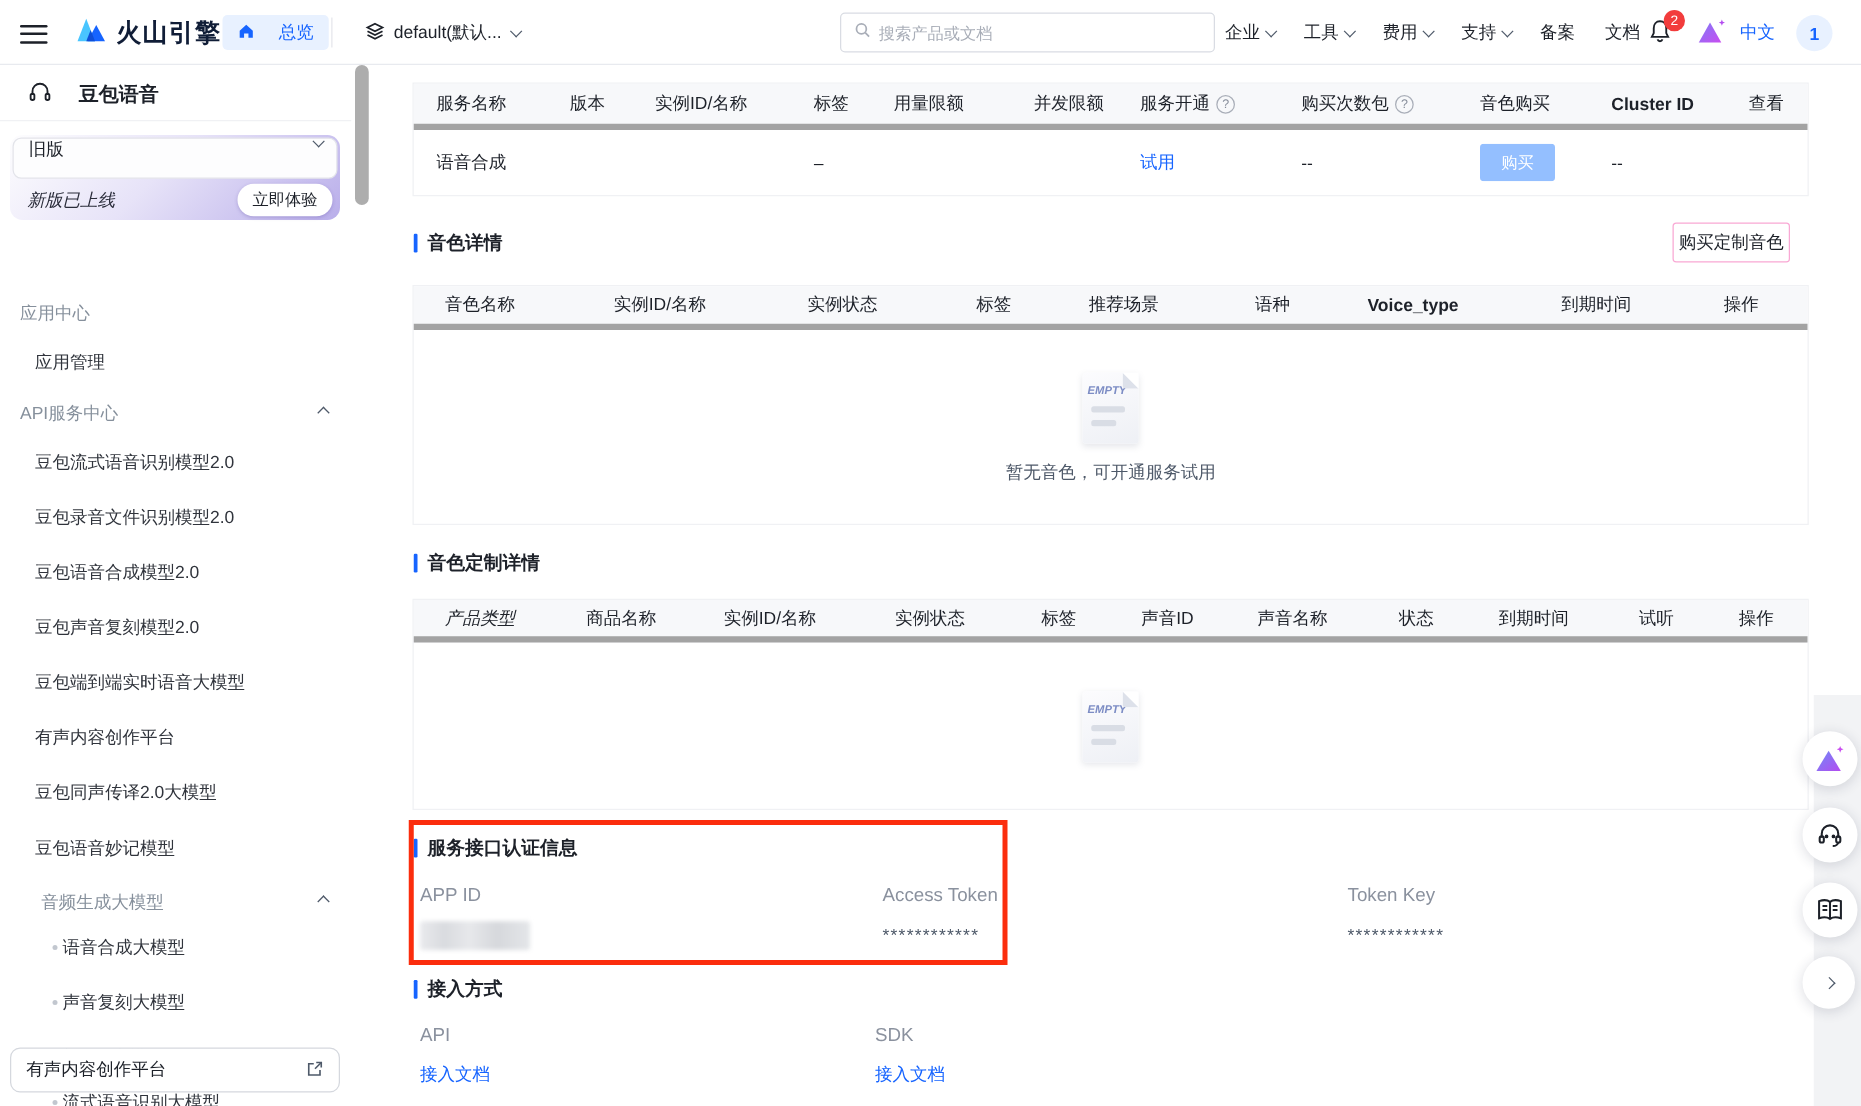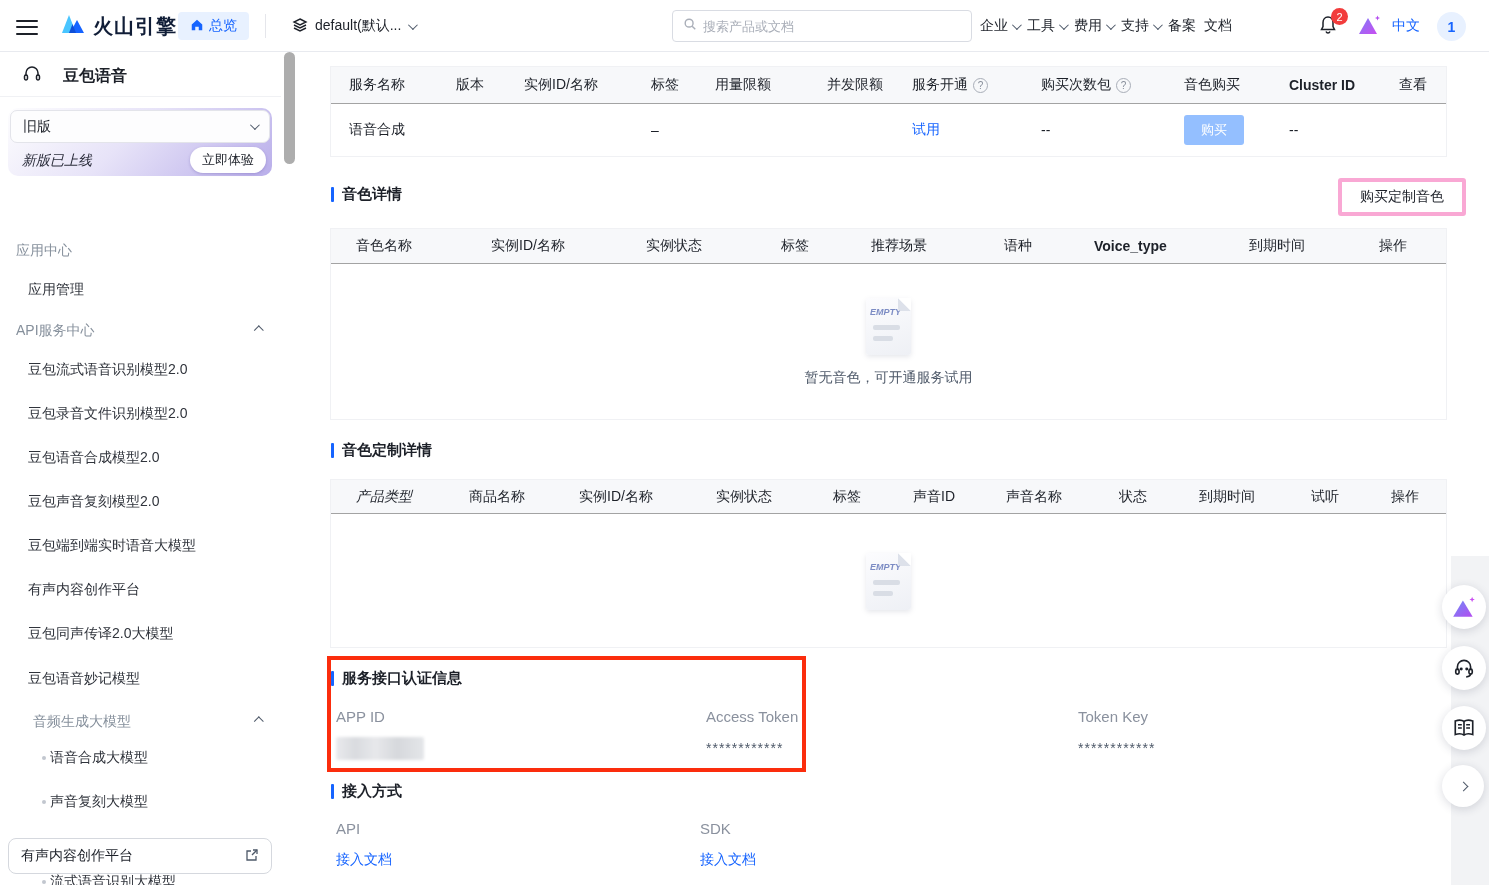--- a/index.html
+++ b/index.html
@@ -6,67 +6,67 @@
   html,body { width:1489px; height:885px; font-family:"Liberation Sans","DejaVu Sans",sans-serif; background:#fff; color:#1d2129; overflow:hidden; }
   .abs { position:absolute; }
   .page { position:relative; width:1489px; height:885px; background:#fff; }
 
   
   .topbar { position:absolute; left:0; top:0; width:1489px; height:52px; background:#fff; border-bottom:1px solid #e8eaef; z-index:30; }
   .hamburger { position:absolute; left:16px; top:15px; width:22px; height:22px; cursor:pointer; }
   .hamburger span { display:block; height:2px; background:#1d2129; margin:4.5px 0; border-radius:1px; }
   .logo { position:absolute; left:60px; top:12px; display:flex; align-items:center; gap:7px; }
   .logo-text { font-size:20px; font-weight:700; color:#101d37; letter-spacing:1px; }
-  .overview-pill { position:absolute; left:178px; top:12px; height:28px; padding:0 12px; background:#e8f1ff; border-radius:4px; display:flex; align-items:center; gap:5px; color:#1664ff; font-size:14px; cursor:pointer; }
+  .overview-pill { position:absolute; left:178px; top:12px; height:28px; padding:0 12px; background:#e8f1ff; border-radius:4px; display:flex; align-items:center; gap:19px; color:#1664ff; font-size:14px; cursor:pointer; }
   .top-divider { position:absolute; left:265px; top:14px; width:1px; height:24px; background:#e5e6eb; }
   .project-sel { position:absolute; left:292px; top:12px; height:28px; display:flex; align-items:center; gap:7px; font-size:14px; color:#1d2129; cursor:pointer; }
   .searchbox { position:absolute; left:672px; top:10px; width:300px; height:32px; border:1px solid #d9dce3; border-radius:4px; display:flex; align-items:center; padding:0 10px; gap:6px; background:#fff; }
   .searchbox input { border:none; outline:none; font-size:13px; color:#1d2129; width:240px; font-family:inherit; background:transparent; }
   .searchbox input::placeholder { color:#a9aeb8; }
-  .topmenu { position:absolute; top:0; left:980px; height:52px; display:flex; align-items:center; gap:8px; font-size:14px; color:#1d2129; }
+  .topmenu { position:absolute; top:0; left:980px; height:52px; display:flex; align-items:center; gap:24px; font-size:14px; color:#1d2129; }
   .topmenu .mi { display:flex; align-items:center; gap:4px; cursor:pointer; }
   .chev { width:7px; height:7px; border-right:1.5px solid #4e5969; border-bottom:1.5px solid #4e5969; transform:rotate(45deg) translateY(-2px); display:inline-block; }
   .chev.up { transform:rotate(-135deg) translateY(-1px); }
   .bell-wrap { position:absolute; left:1318px; top:14px; width:26px; height:24px; cursor:pointer; }
   .badge { position:absolute; left:13px; top:-6px; min-width:17px; height:17px; background:#f23c3c; color:#fff; font-size:11px; border-radius:9px; display:flex; align-items:center; justify-content:center; padding:0 4px; }
   .ai-mtn { width:24px; height:22px; position:relative; display:inline-block; }
   .lang { position:absolute; left:1392px; top:17px; color:#1664ff; font-size:14px; cursor:pointer; }
   .avatar { position:absolute; left:1437px; top:12px; width:29px; height:29px; border-radius:50%; background:#e8f1ff; color:#1664ff; font-size:14px; font-weight:700; display:flex; align-items:center; justify-content:center; cursor:pointer; }
 
   
   .sidebar { position:absolute; left:0; top:52px; width:281px; height:833px; background:#fff; z-index:20; }
   .sb-title { position:absolute; left:22px; top:12px; display:flex; align-items:center; gap:21px; font-size:16px; font-weight:700; color:#1d2129; }
   .sb-title-divider { position:absolute; left:0; top:44px; width:281px; height:1px; background:#f0f1f4; }
   .version-card { position:absolute; left:8px; top:56px; width:264px; height:68px; border-radius:10px; background:linear-gradient(135deg,#fdfdfe 0%,#e7e3f8 45%,#b9aeea 100%); }
-  .version-sel { position:absolute; left:2px; top:2px; width:260px; height:33px; background:#fdfdfe; border:1px solid #e3e4ea; border-radius:7px; display:flex; align-items:center; justify-content:space-between; padding:0 12px; font-size:14px; color:#1d2129; cursor:pointer; }
+  .version-sel { position:absolute; left:2px; top:2px; width:260px; height:33px; background:#fdfdfe; border:1px solid #e3e4ea; border-radius:7px; display:flex; justify-content:space-between; padding:0 12px; font-size:14px; color:#1d2129; cursor:pointer; }
   .new-ver { position:absolute; left:14px; top:44px; font-size:14px; font-style:italic; color:#2a2c3a; }
   .try-btn { position:absolute; right:6px; top:39px; background:#fff; border-radius:14px; padding:4px 12px; font-size:13px; color:#1d2129; cursor:pointer; box-shadow:0 1px 3px rgba(60,40,140,.25); }
   .sb-group { position:absolute; left:16px; font-size:14px; color:#86909c; }
   .sb-caret { position:absolute; right:18px; font-size:0; }
   .sb-item { position:absolute; left:28px; right:8px; font-size:14px; color:#30343c; cursor:pointer; }
   .sb-sub { position:absolute; left:33px; font-size:14px; color:#86909c; }
   .sb-subitem { position:absolute; left:50px; font-size:14px; color:#30343c; cursor:pointer; }
   .dot { position:absolute; width:4px; height:4px; border-radius:50%; background:#c2c7cf; left:42px; }
   .sb-footer { position:absolute; left:8px; top:786px; width:264px; height:36px; border:1px solid #d5d8de; border-radius:8px; background:#fff; display:flex; align-items:center; justify-content:space-between; padding:0 12px; font-size:14px; color:#1d2129; cursor:pointer; }
   .sb-scroll { position:absolute; left:284px; top:52px; width:11px; height:112px; background:#adadad; border-radius:6px; z-index:25; cursor:grab; }
 
   
   .main { position:absolute; left:296px; top:52px; width:1193px; height:833px; background:#fff; }
   .gray-gutter { position:absolute; left:1451px; top:556px; width:38px; height:329px; background:#f2f3f5; }
 
   .tbl { position:absolute; border:1px solid #f0f1f4; }
   .trow { display:flex; align-items:center; }
-  .thead { background:#f7f8fa; color:#1d2129; font-weight:500; font-size:14px; border-bottom:1px solid #a3a3a3; }
+  .thead { background:#f7f8fa; color:#1d2129; font-weight:500; font-size:14px; border-bottom:5px solid #a3a3a3; }
   .tcell { flex:0 0 auto; padding-right:6px; display:flex; align-items:center; gap:5px; overflow:hidden; white-space:nowrap; }
   .qmark { width:15px; height:15px; border:1px solid #a9aeb8; border-radius:50%; color:#868d9a; font-size:10px; display:inline-flex; align-items:center; justify-content:center; }
   .link { color:#1664ff; cursor:pointer; font-size:14px; }
   .buy-btn { background:#94bfff; color:#fff; font-size:13px; border:none; border-radius:3px; padding:6px 17px; cursor:pointer; font-family:inherit; }
   .sec-title { position:absolute; display:flex; align-items:center; gap:8px; font-size:15px; font-weight:700; color:#1d2129; }
   .sec-bar { width:3px; height:15px; background:#1664ff; border-radius:1px; }
-  .outline-btn { position:absolute; background:#fff; border:4px solid #f9a8d4; border-radius:3px; font-size:14px; color:#1d2129; padding:6px 18px; cursor:pointer; font-family:inherit; }
+  .outline-btn { position:absolute; background:#fff; border:1px solid #f9a8d4; border-radius:3px; font-size:14px; color:#1d2129; padding:6px 4px; cursor:pointer; font-family:inherit; }
 
   .empty-wrap { display:flex; flex-direction:column; align-items:center; gap:14px; }
   .empty-doc { width:45px; height:57px; background:linear-gradient(160deg,#fcfcfe 0%,#eef0f5 100%); border-radius:3px; position:relative; box-shadow:0 2px 5px rgba(120,130,150,.18); }
   .empty-doc::after { content:""; position:absolute; right:0; top:0; border-style:solid; border-width:0 13px 13px 0; border-color:#fff #fff #dde1ea #dde1ea; border-bottom-left-radius:3px; }
   .empty-label { position:absolute; left:4px; top:9px; font-size:9px; font-weight:700; font-style:italic; color:#7c8cc4; letter-spacing:0; }
   .empty-line1,.empty-line2 { position:absolute; left:7px; height:5px; border-radius:2px; background:#d9dde5; }
   .empty-line1 { top:27px; width:27px; }
   .empty-line2 { top:38px; width:20px; }
   .empty-text { font-size:14px; color:#4e5969; }
 

